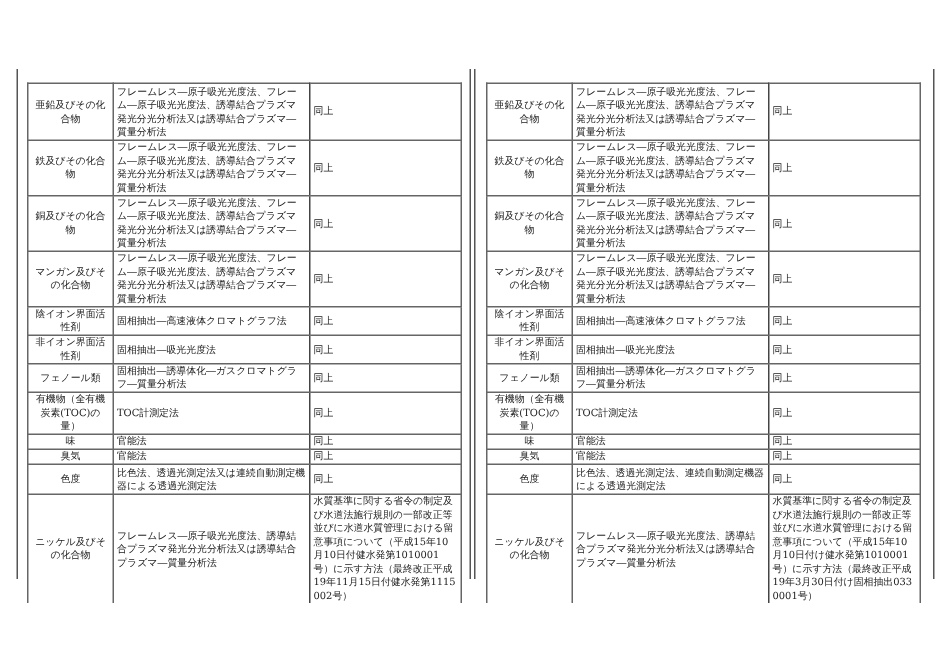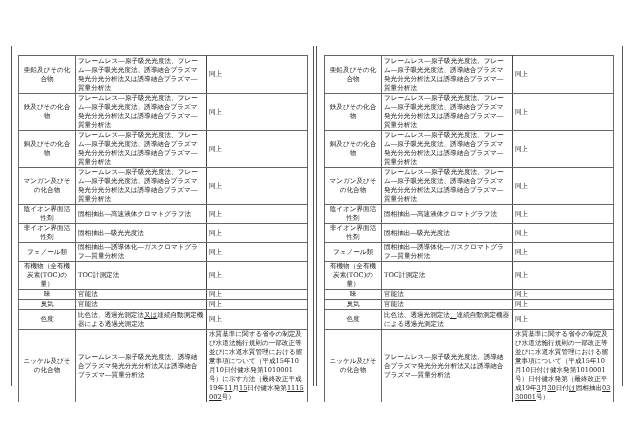--- a/index.html
+++ b/index.html
@@ -39,21 +39,21 @@
       overflow: hidden;
       word-break: break-all;
     }
     table.std td.c-item { width: 52px; text-align: center; }
     table.std td.c-method { width: 126px; border-right: 1.5px solid #444; }
     table.std td.c-ref { width: 96px; text-align: left; }
     table.std td.c-ref.note { text-align: left; }
     table.std tr.last td {
       border-bottom: none;
     }
-    .u { text-decoration: underline; }
+    .u { }
   </style>
 </head>
 <body>
 
 <div class="frame-line" style="left:11px;"></div>
 <div class="frame-line" style="left:313px;"></div>
 <div class="frame-line" style="left:316px;"></div>
 <div class="frame-line" style="left:622px;"></div>
 
 <div class="sheet" style="left:18px;">
@@ -177,17 +177,17 @@
       <td class="c-ref">同上</td>
     </tr>
     <tr style="height:20px;">
       <td class="c-item">色度</td>
       <td class="c-method"><span>比色法、透過光測定法</span><span class="u">、</span><span>連続自動測定機器による透過光測定法</span></td>
       <td class="c-ref">同上</td>
     </tr>
     <tr class="last" style="height:72px;">
       <td class="c-item">ニッケル及びその化合物</td>
       <td class="c-method">フレームレス―原子吸光光度法、誘導結合プラズマ発光分光分析法又は誘導結合プラズマ―質量分析法</td>
-      <td class="c-ref note"><span>水質基準に関する省令の制定及び水道法施行規則の一部改正等並びに水道水質管理における留意事項について（平成15年10月10日付け健水発第1010001号）日付健水発第（最終改正平成19年</span><span class="u">3</span><span>月</span><span class="u">30</span><span>日付</span><span class="u">け</span><span>固相抽出</span><span class="u">0330001</span><span>号）</span></td>
+      <td class="c-ref note"><span>水質基準に関する省令の制定及び水道法施行規則の一部改正等並びに水道水質管理における留意事項について（平成15年10月10日付け健水発第1010001号）に示す方法（最終改正平成19年</span><span class="u">3</span><span>月</span><span class="u">30</span><span>日付</span><span class="u">け</span><span>固相抽出</span><span class="u">0330001</span><span>号）</span></td>
     </tr>
   </tbody>
     </table>
 </div>
 
 </body></html>

